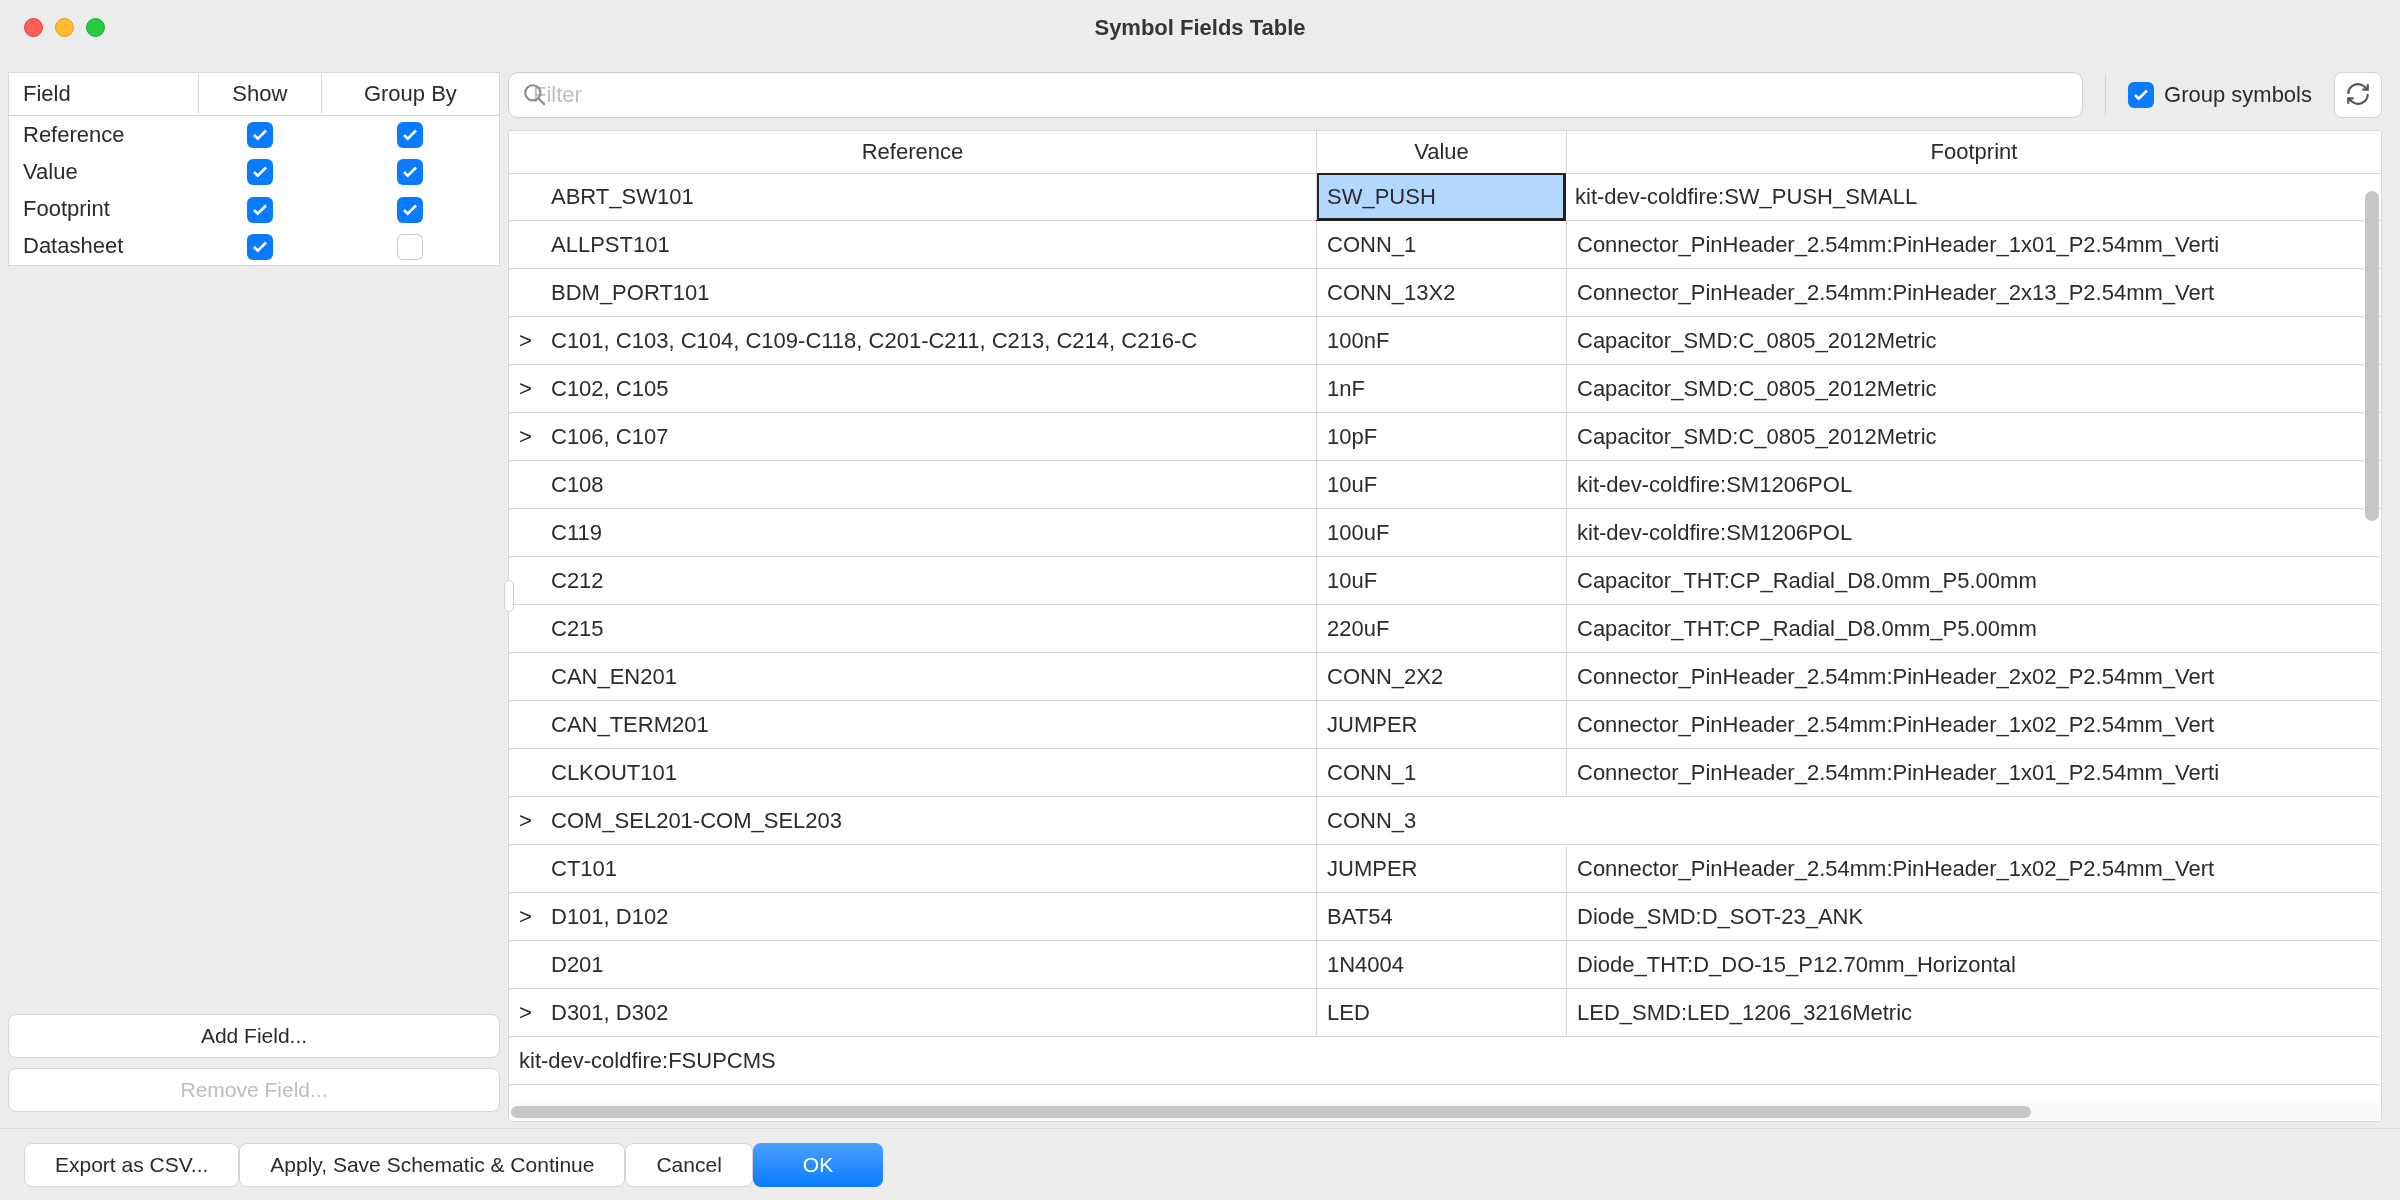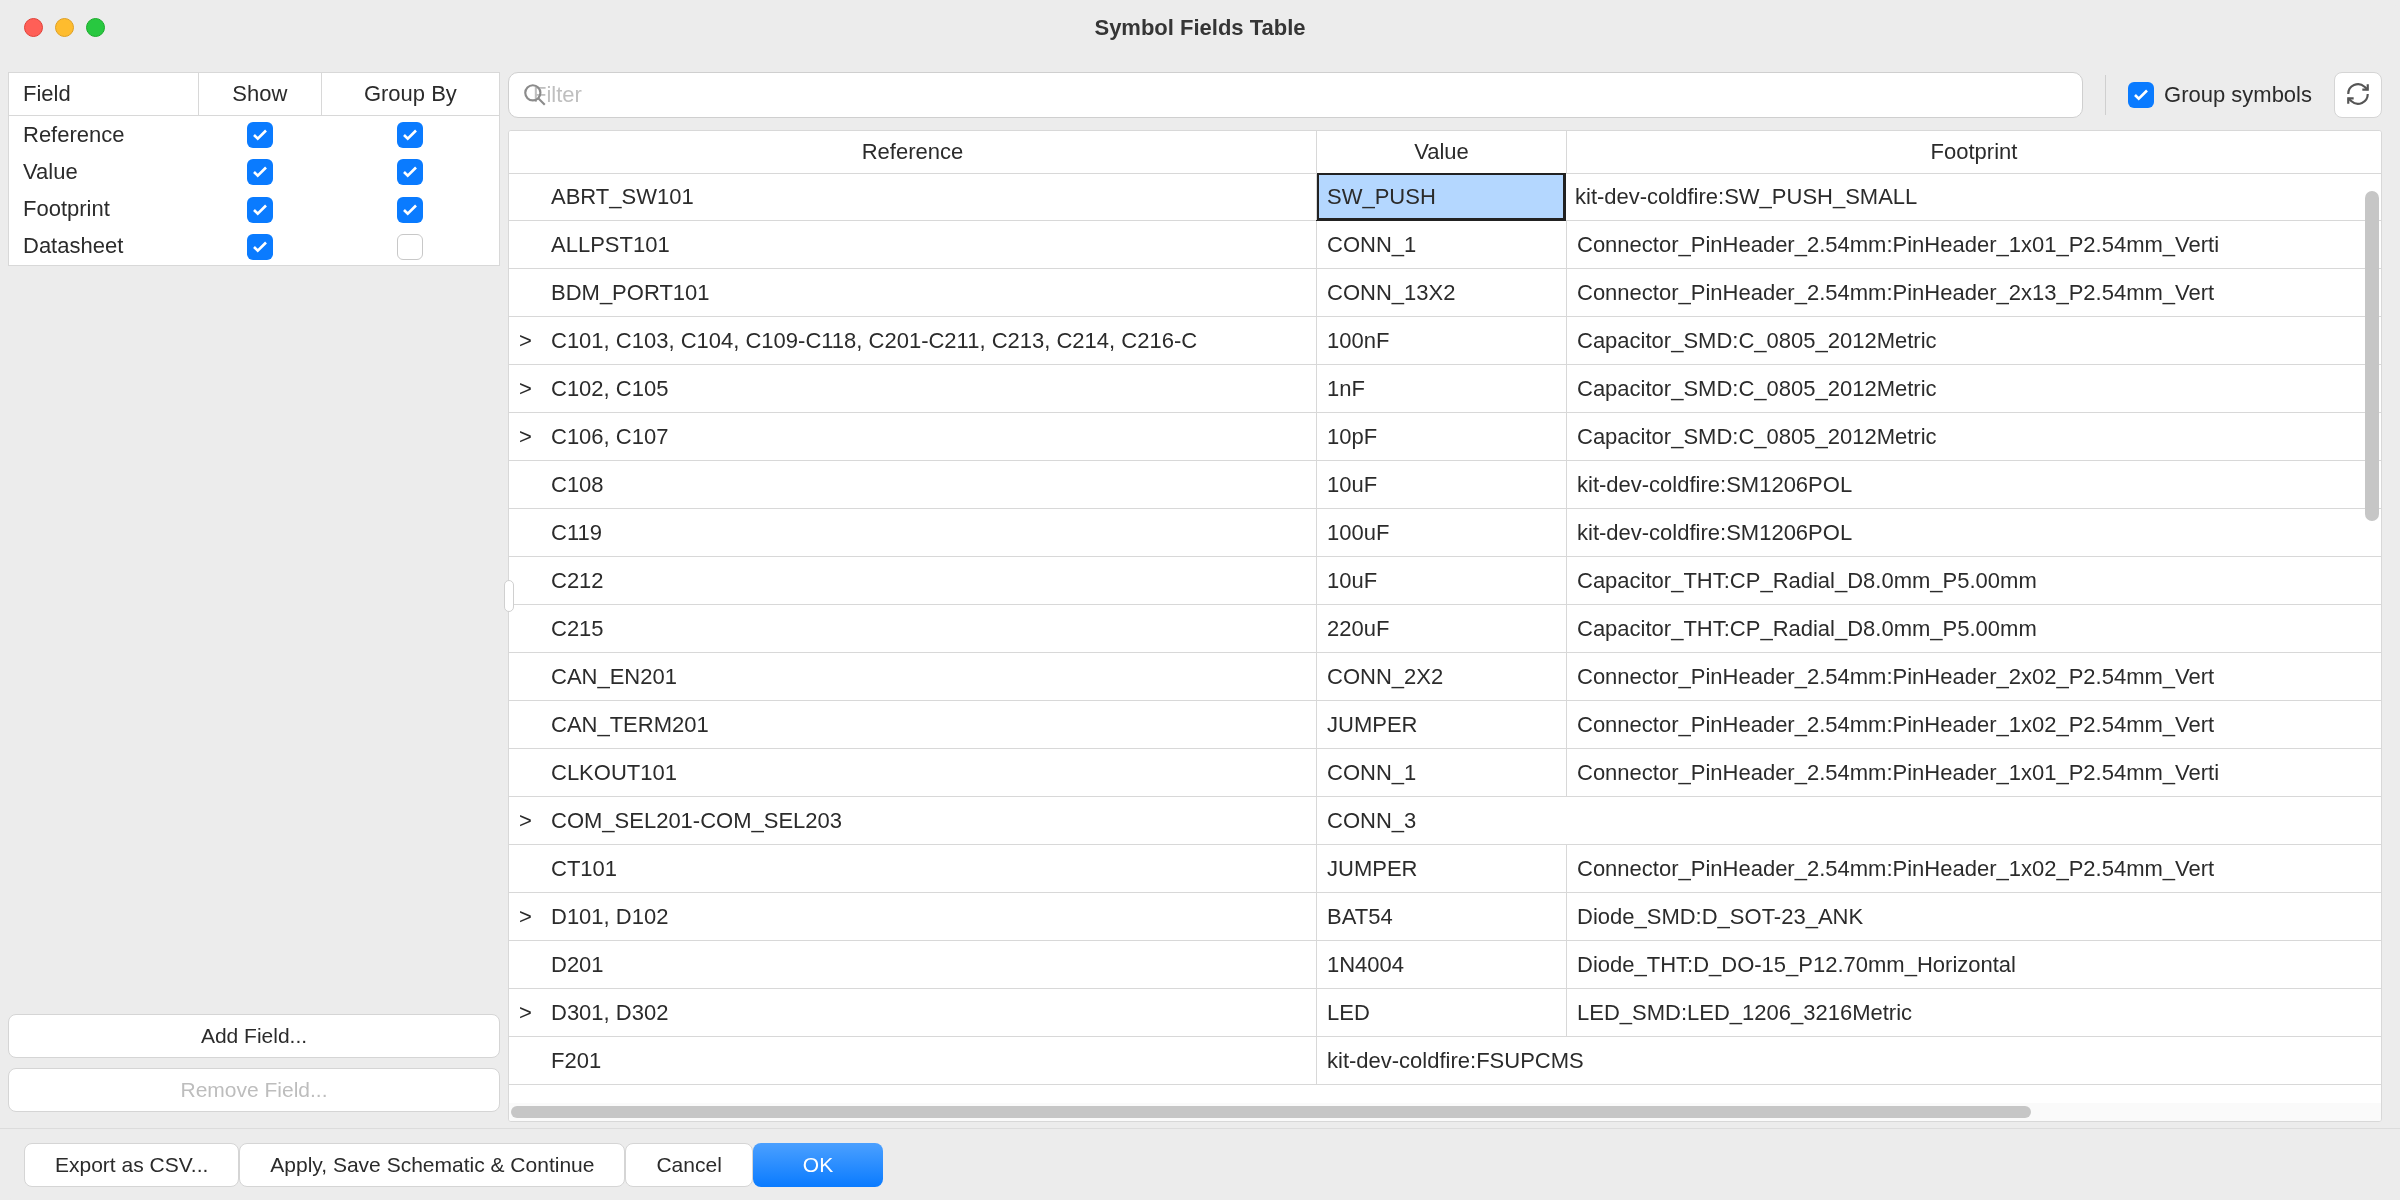--- a/index.html
+++ b/index.html
@@ -320,23 +320,20 @@
               </div>
               <div class="row">
                 <div class="cell ref">
                   <span class="chevron">&gt;</span>
                   <span>D301, D302</span>
                 </div>
                 <div class="cell val">LED</div>
                 <div class="cell fp">LED_SMD:LED_1206_3216Metric</div>
               </div>
               <div class="row">
-                <div class="cell ref">
-                  <span>F201</span>
-                </div>
                 <div class="cell fp">kit-dev-coldfire:FSUPCMS</div>
               </div>
             </div>
           <div class="vscroll"></div>
           <div class="hscroll">
               <div class="thumb"></div>
             </div>
         </div>
       </div>
 

